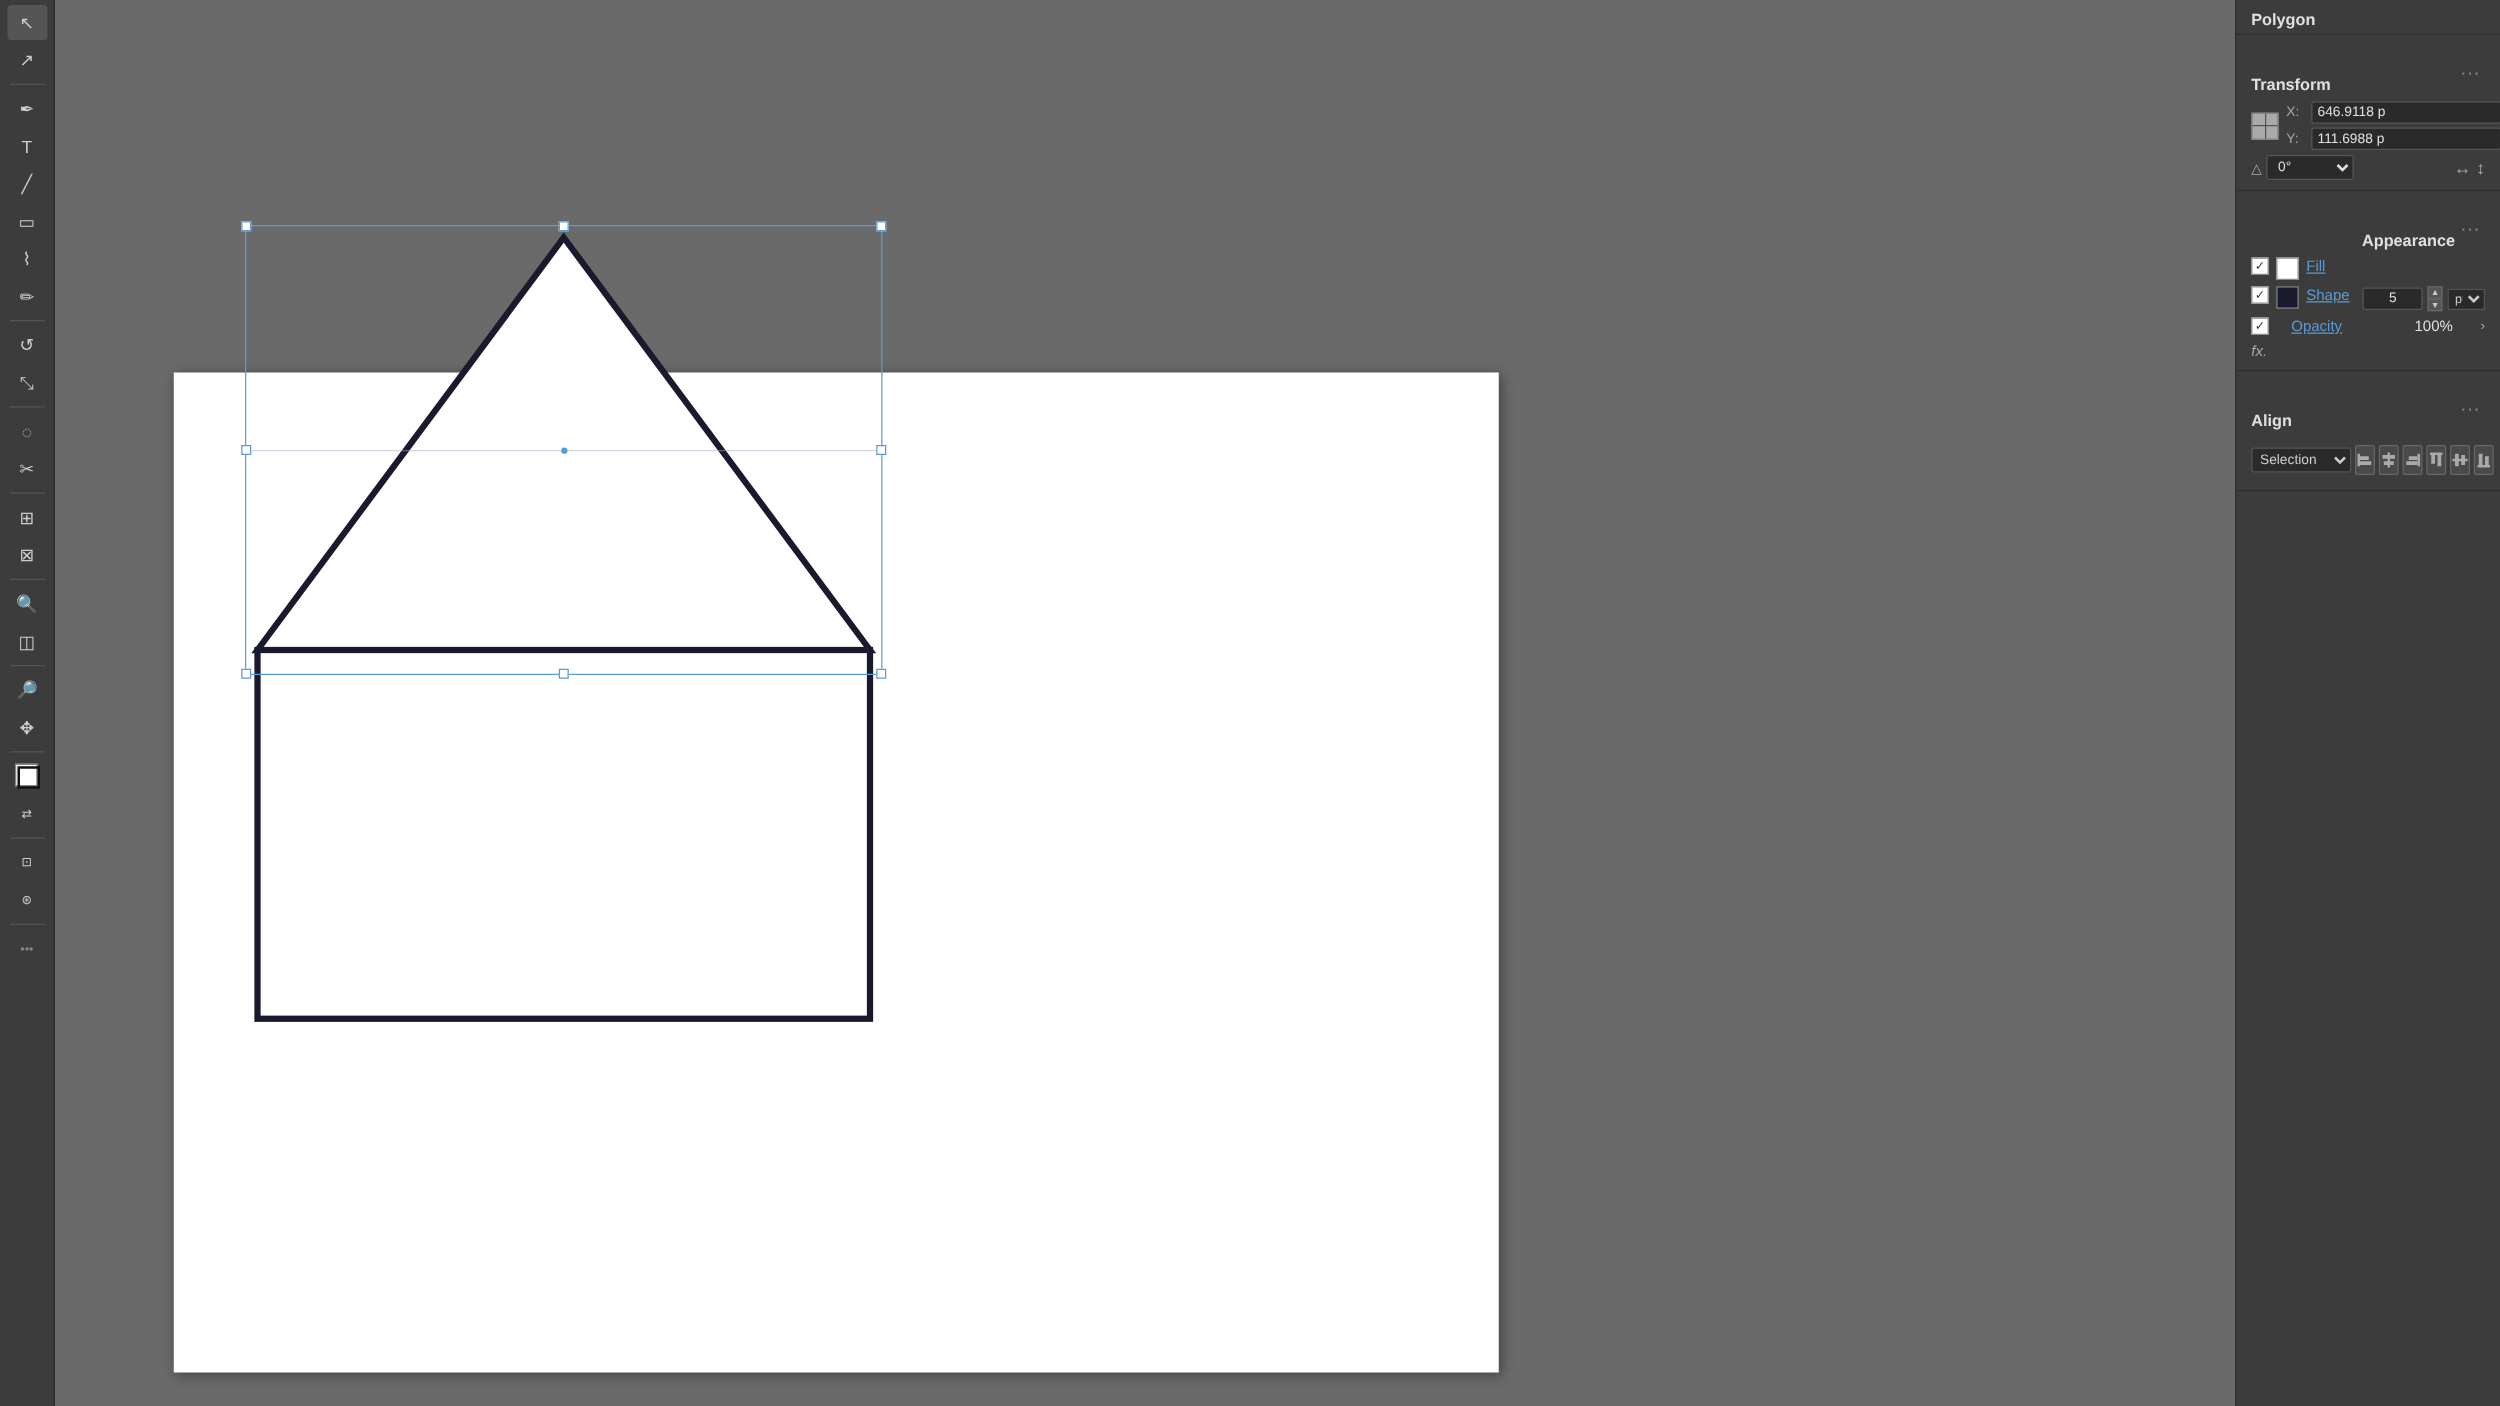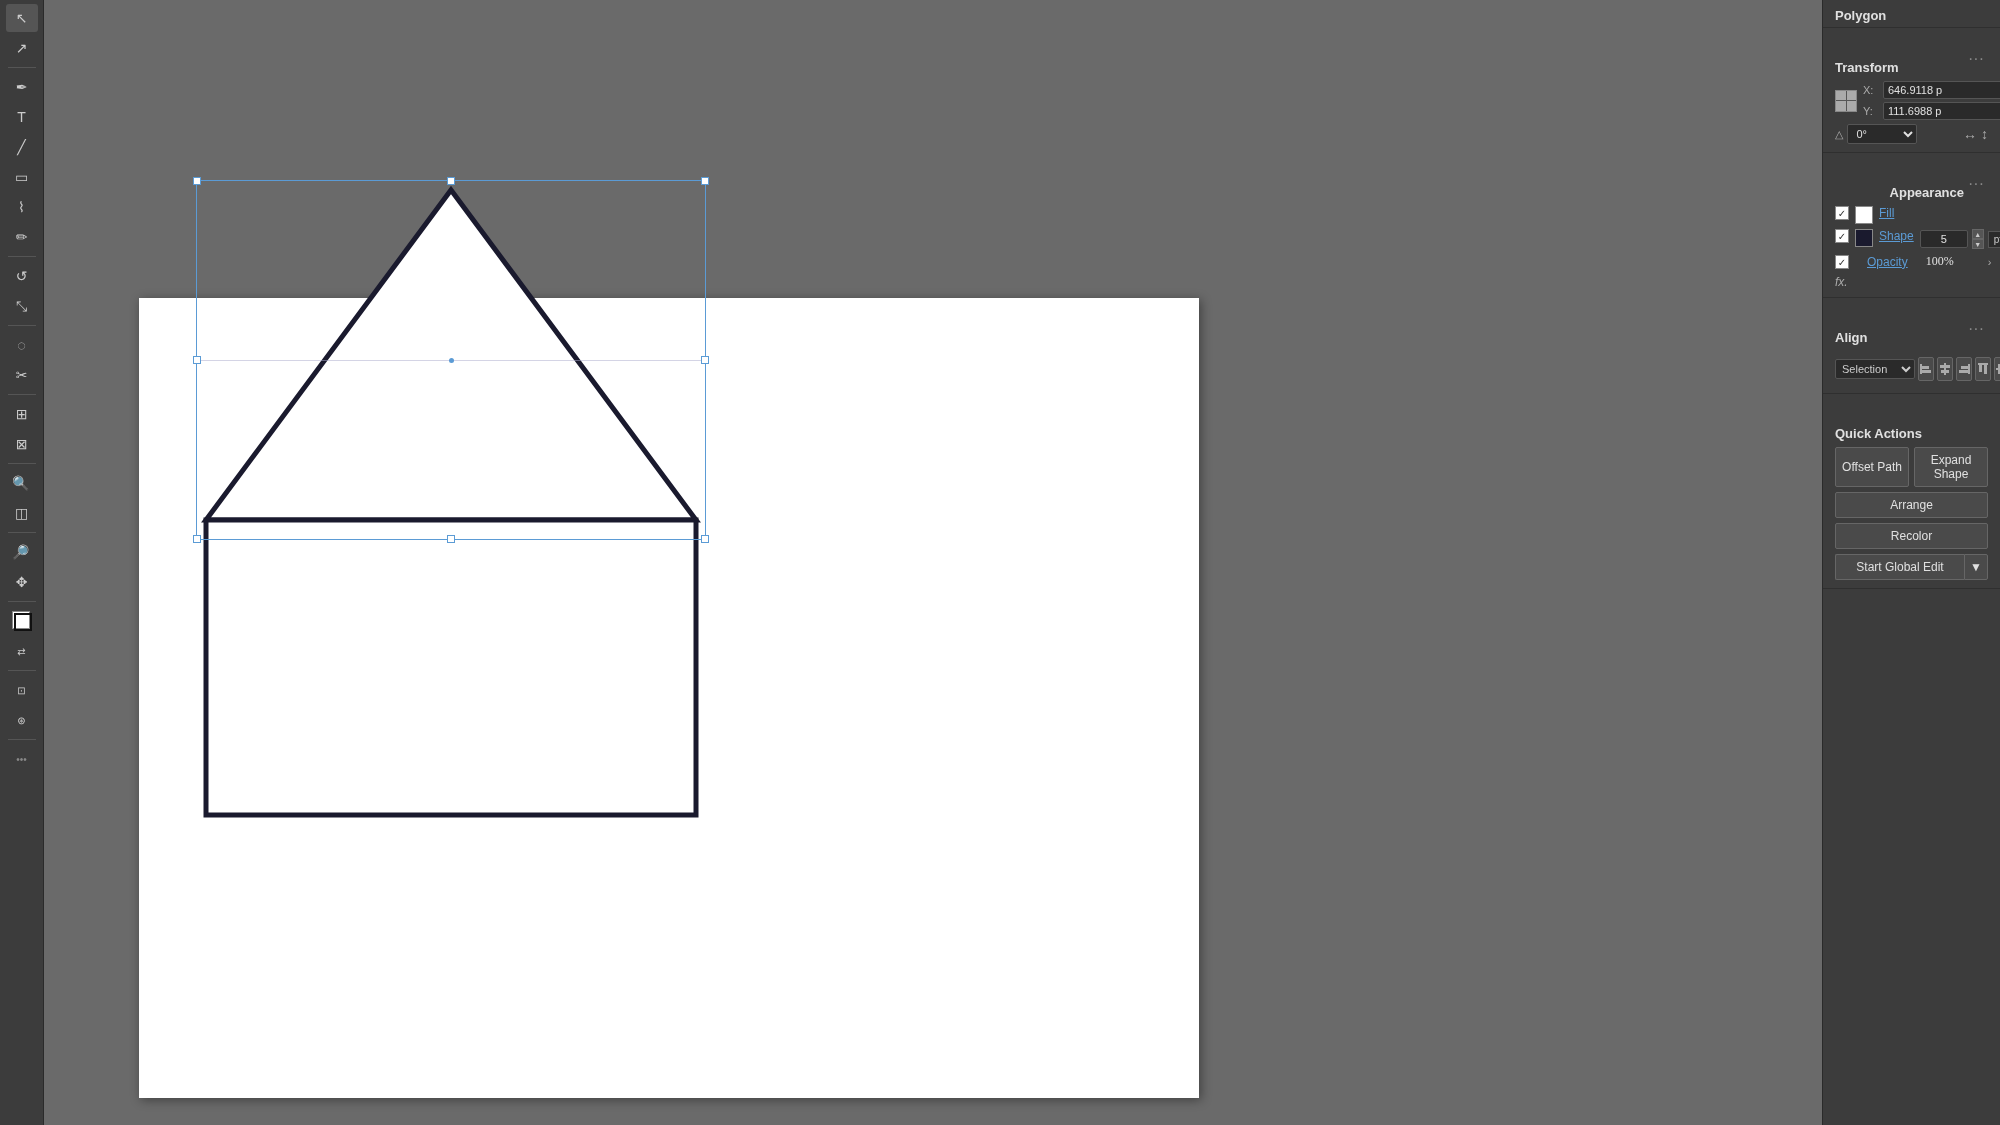--- a/index.html
+++ b/index.html
@@ -142,21 +142,21 @@
       left: 0;
       width: 100%;
       height: 1px;
       background: #aac;
       top: calc(50% - 0.5px);
       opacity: 0.5;
     }
 
     
     #right-panel {
-      width: 178px;
+      width: 212px;
       background: #3c3c3c;
       display: flex;
       flex-direction: column;
       border-left: 1px solid #2a2a2a;
       flex-shrink: 0;
       overflow-y: auto;
     }
 
     .panel-section {
       padding: 8px 12px;
@@ -304,22 +304,21 @@
     .opacity-label {
       font-size: 12px;
       color: #5b9bd5;
       text-decoration: underline;
       cursor: pointer;
       flex: 1;
     }
     .opacity-val {
       font-size: 12px;
       color: #e0e0e0;
-      margin-right: 16px;
-      font-family: Liberation Serif, serif;
+      margin-right: 4px;
     }
     .chevron-right {
       color: #aaa;
       font-size: 11px;
     }
     .fx-row {
       margin-top: 6px;
       color: #aaa;
       font-size: 12px;
       font-style: italic;
@@ -641,30 +640,14 @@
       <div class="align-btn" title="Align Bottom Edges">
         <svg width="14" height="14" viewBox="0 0 14 14">
             <rect x="2" y="11" width="10" height="2" fill="#aaa"></rect>
             <rect x="3" y="2" width="3" height="9" fill="#aaa"></rect>
             <rect x="8" y="4" width="3" height="7" fill="#aaa"></rect>
           </svg>
       </div>
     </div>
   </div>
 
-  <div class="panel-section">
-    <div class="panel-title">Quick Actions</div>
-
-    <div class="quick-btn-row">
-      <button class="quick-btn-half">Offset Path</button>
-      <button class="quick-btn-half">Expand Shape</button>
-    </div>
-
-    <button class="quick-btn">Arrange</button>
-    <button class="quick-btn">Recolor</button>
-
-    <div class="global-edit-row">
-      <button class="global-edit-btn">Start Global Edit</button>
-      <div class="global-edit-dropdown">▼</div>
-    </div>
-  </div>
 
 </div>
 
 </body></html>

